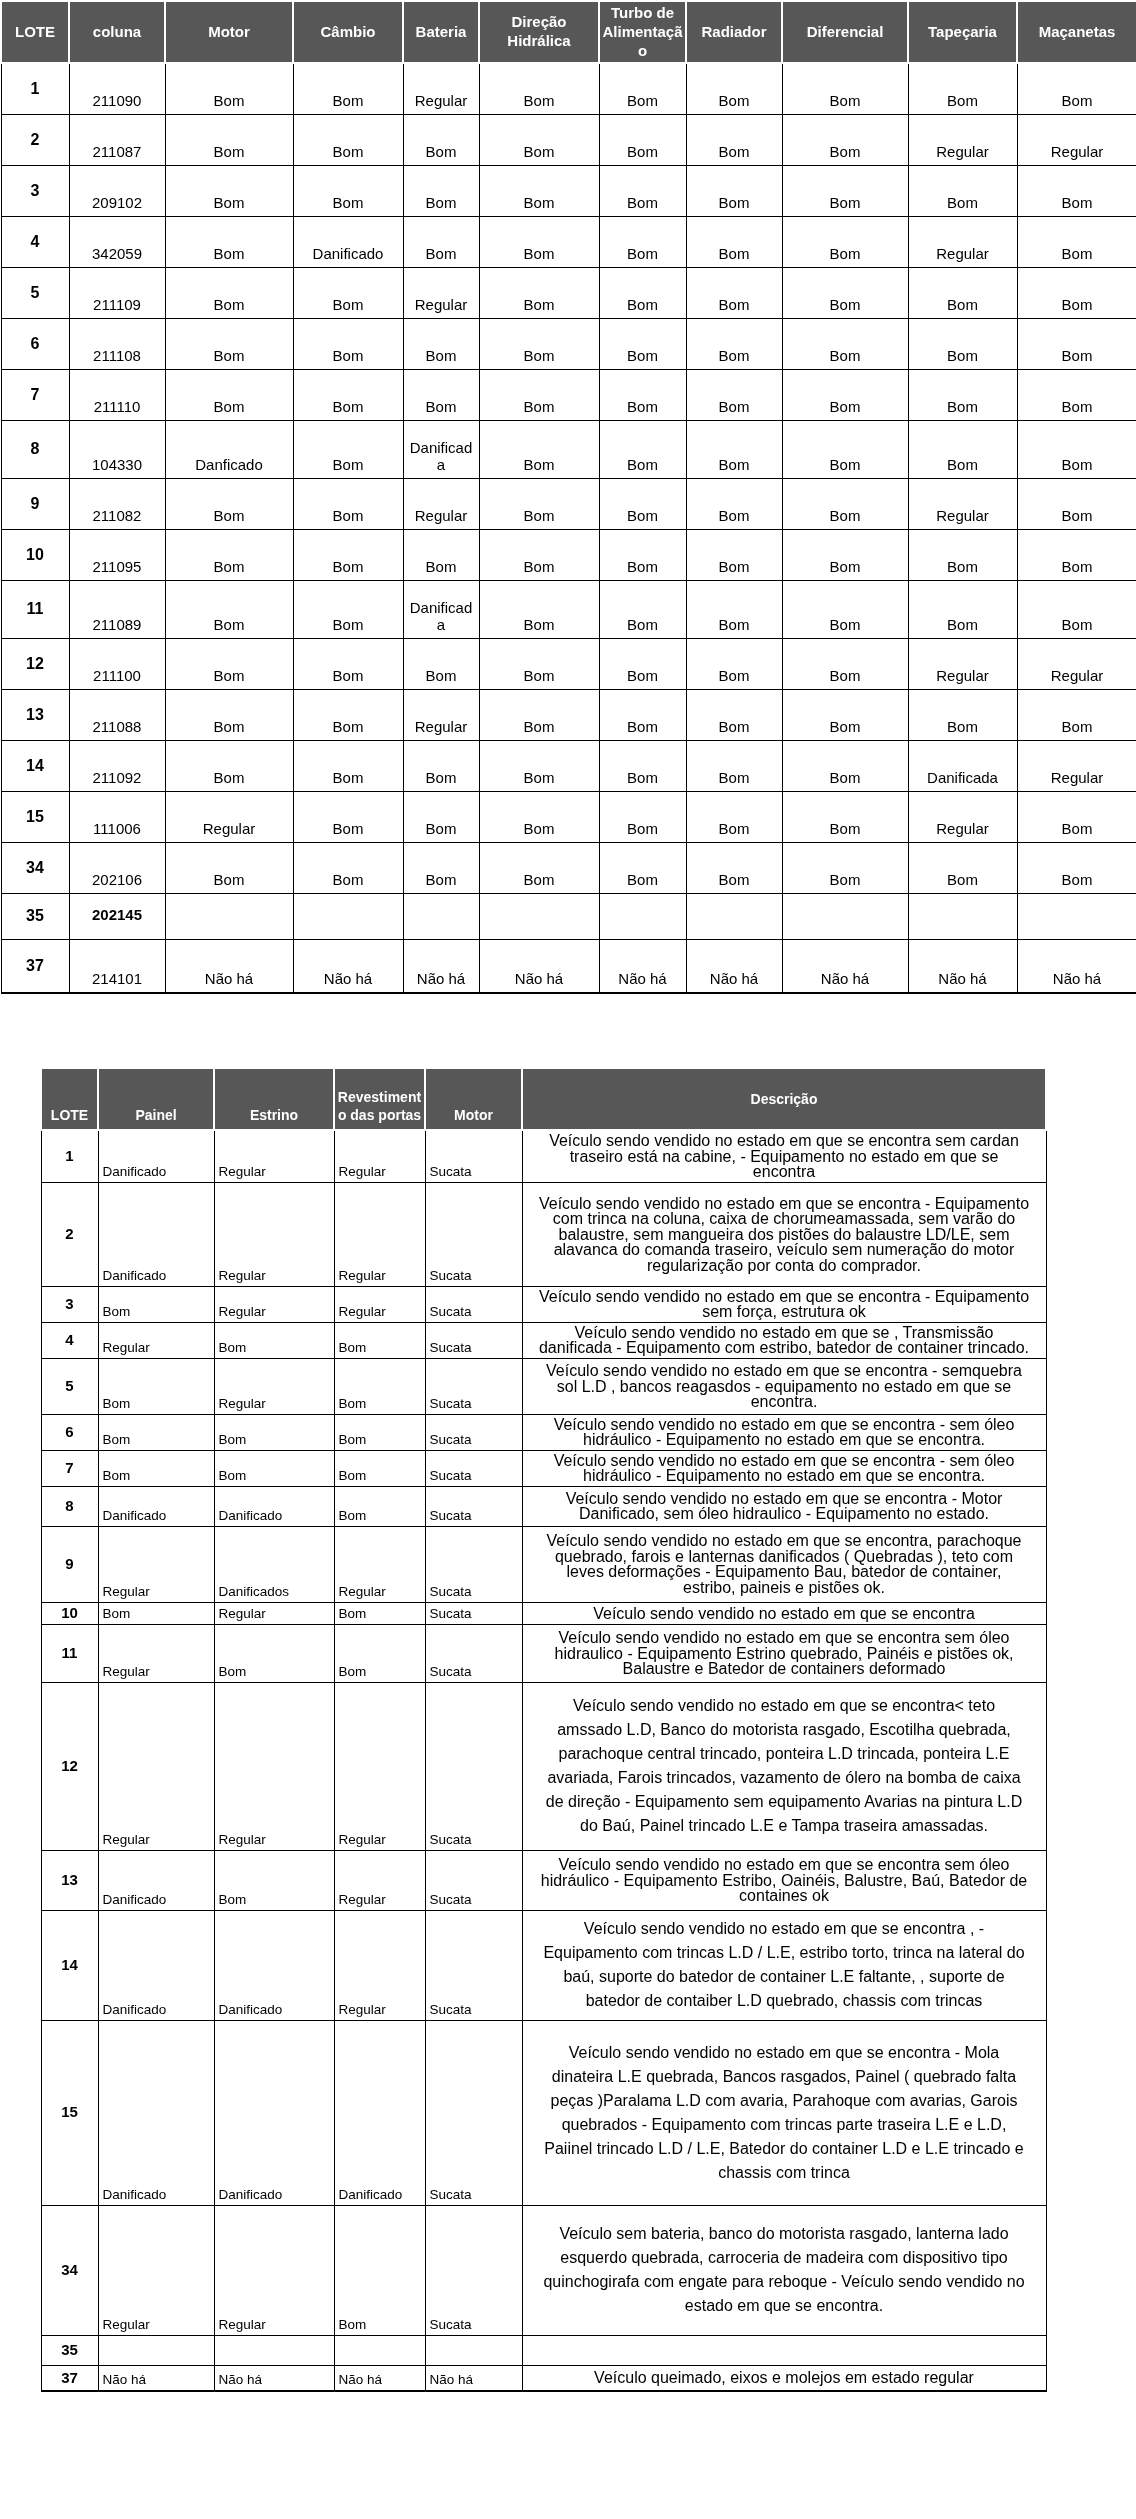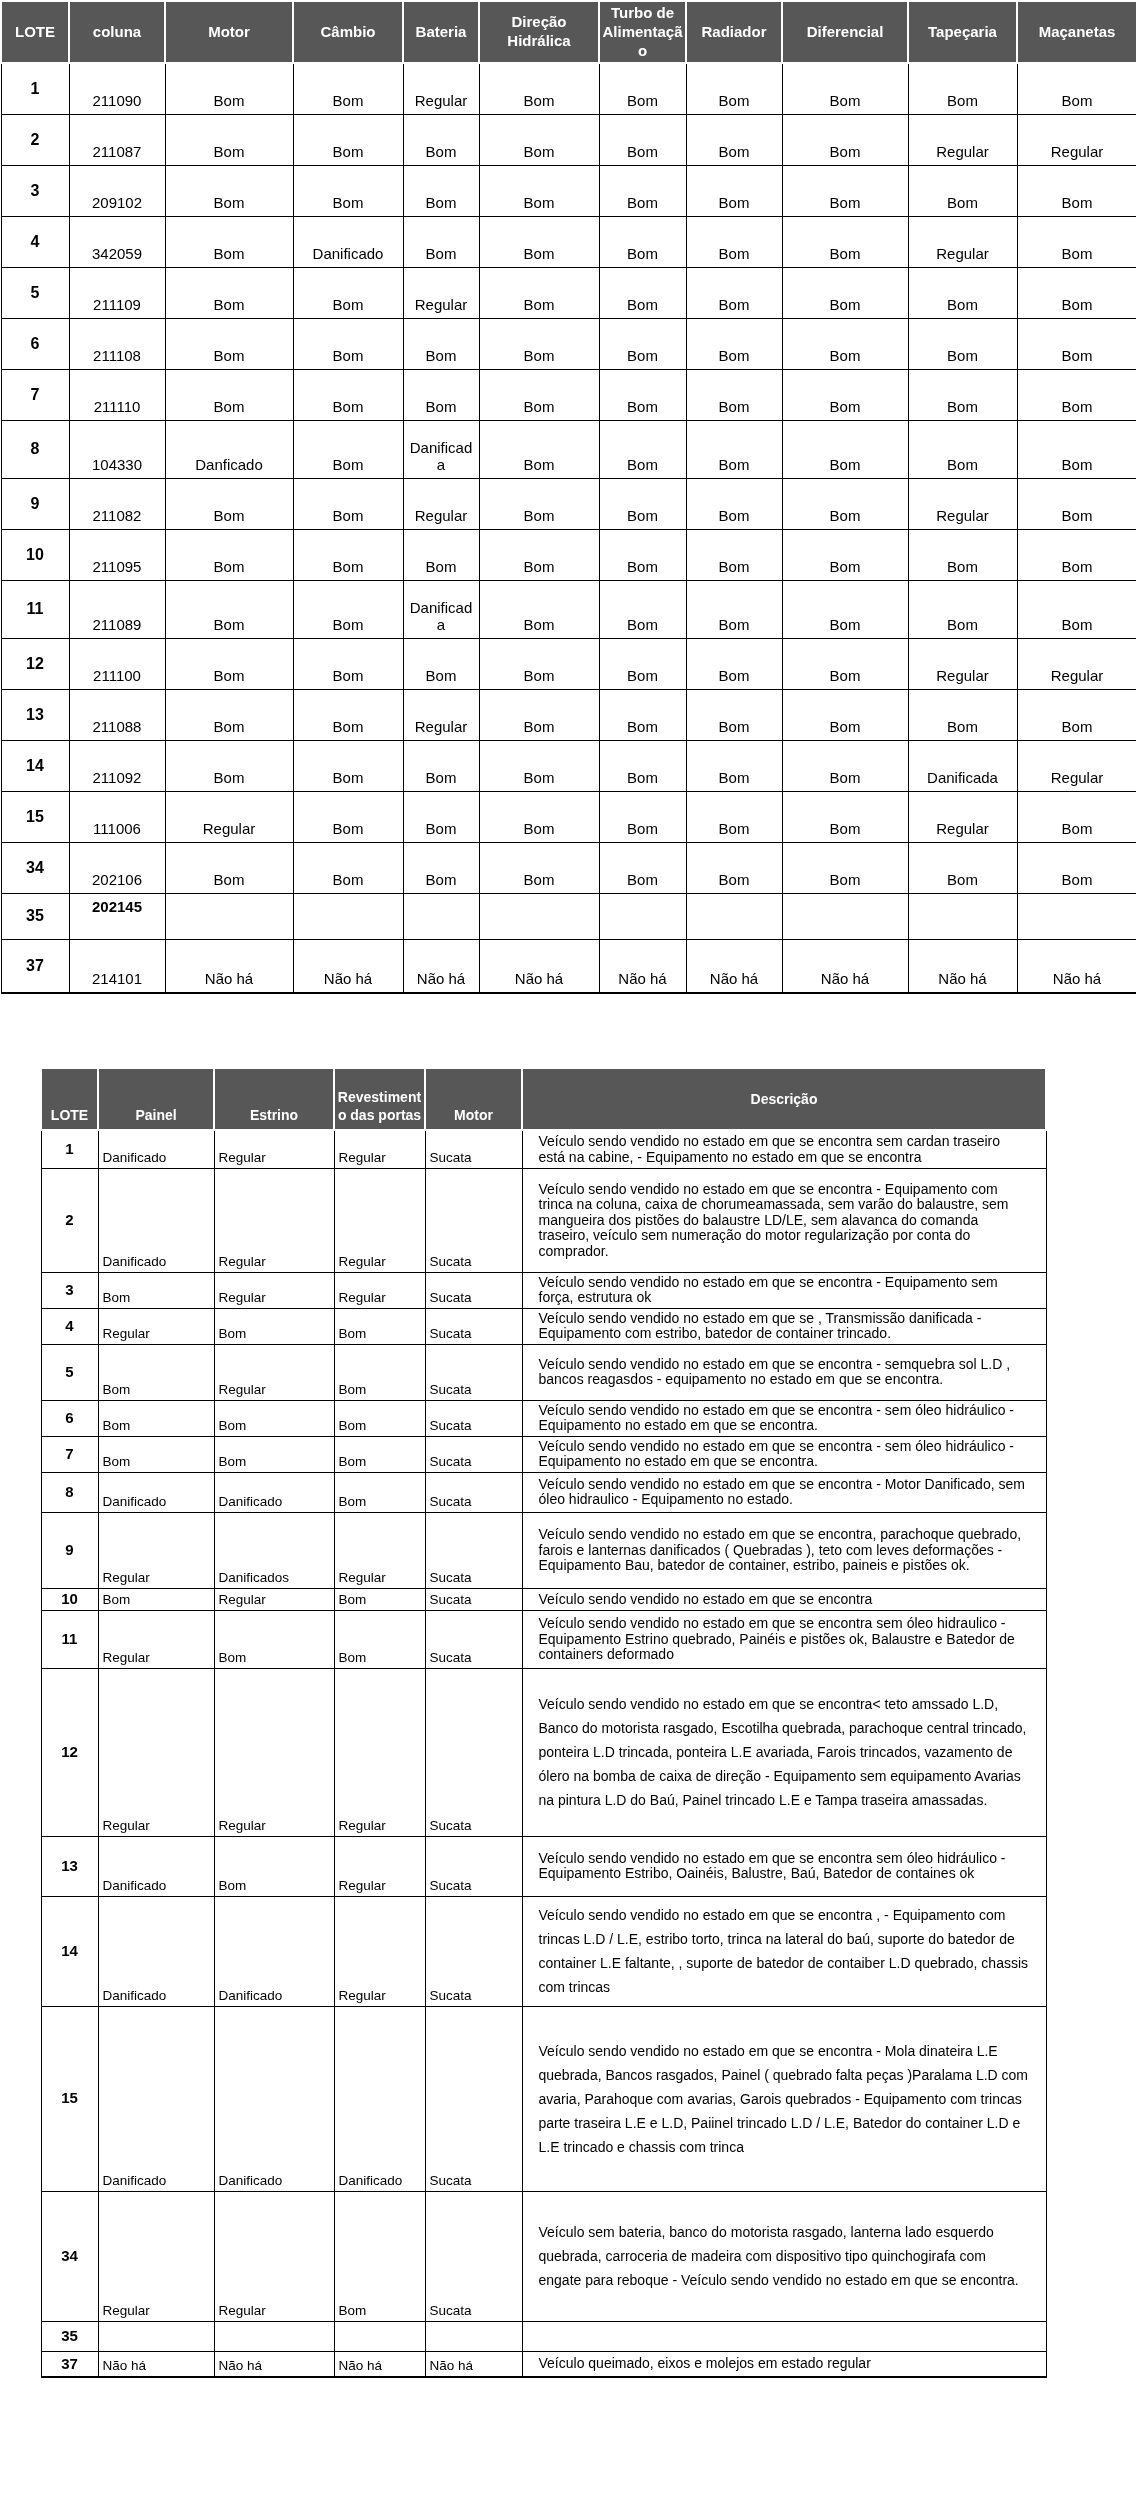--- a/index.html
+++ b/index.html
@@ -19,36 +19,37 @@
 
   
   #table1 { width:1136px; }
   #table1 thead tr { height:60px; }
   #table1 th { font-size:15px; }
   #table1 td {
     font-size:15px; text-align:center; vertical-align:bottom;
     padding:1px 3px 5px;
   }
   #table1 td.lote { font-weight:bold; font-size:16px; vertical-align:middle; padding-bottom:1px; }
-  #table1 td.prefix-top { vertical-align:top; font-weight:bold; padding-top:4px; }
+  #table1 td.prefix-top { vertical-align:top; font-weight:bold; padding-top:12px; }
   #table1 tbody tr:last-child td { border-bottom:2px solid #000; }
 
   
   #table2 { width:1005px; margin:73px 0 0 40px; }
   #table2 thead tr { height:62px; }
   #table2 th { font-size:14px; vertical-align:bottom; padding-bottom:5px; }
   #table2 th.desc-h { vertical-align:middle; padding-bottom:2px; }
   #table2 td {
     font-size:13.5px; text-align:left; vertical-align:bottom;
     padding:1px 4px 3px;
   }
   #table2 td.lote { font-weight:bold; font-size:15px; text-align:center; vertical-align:middle; }
   #table2 td.desc {
-    font-size:14px; line-height:15.5px; vertical-align:middle;
+    font-size:16px; line-height:15.5px; vertical-align:middle;
     padding:2px 16px;
+    text-align:center;
   }
   #table2 tr.spread td.desc { line-height:24px; }
   #table2 tbody tr:last-child td { border-bottom:2px solid #000; }
 </style>
 </head>
 <body>
 
 <table id="table1">
     <colgroup>
       <col style="width: 68px;">

